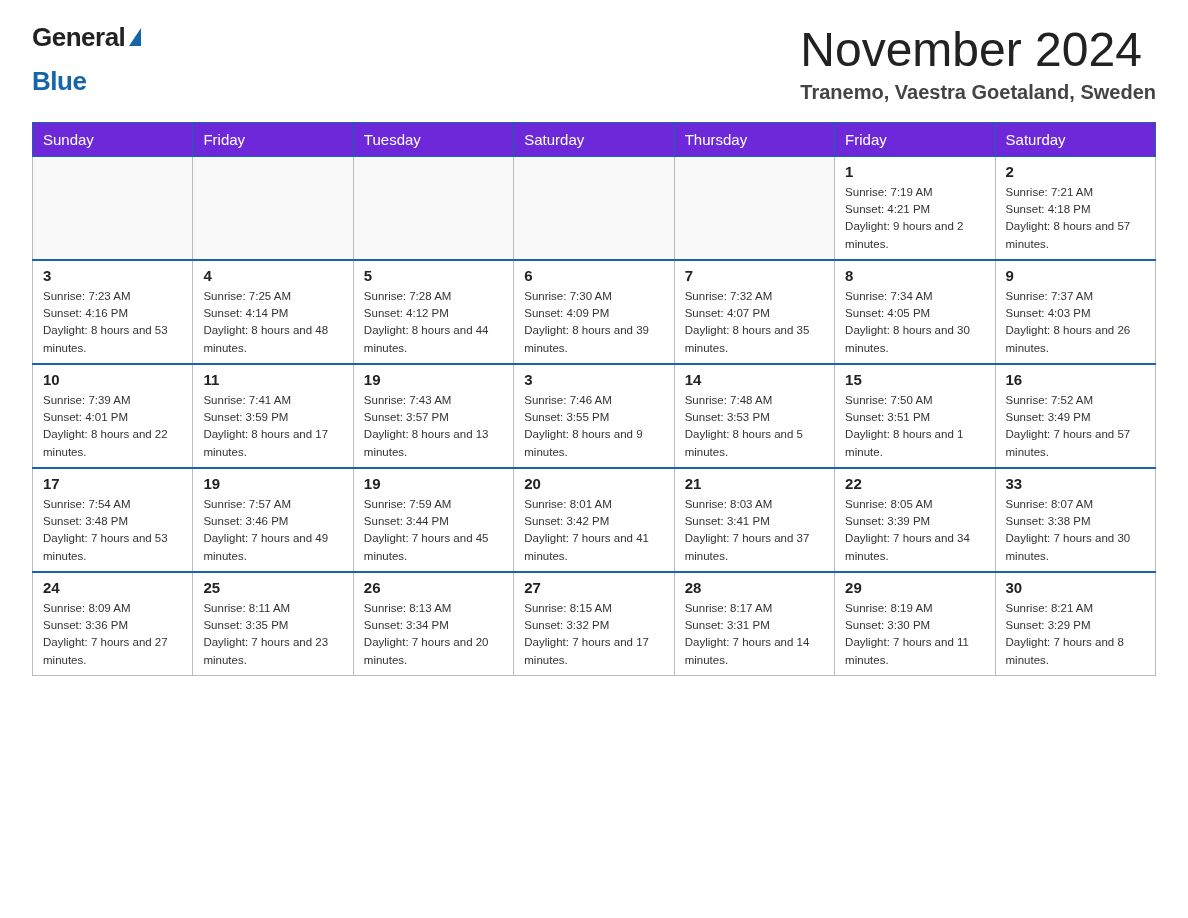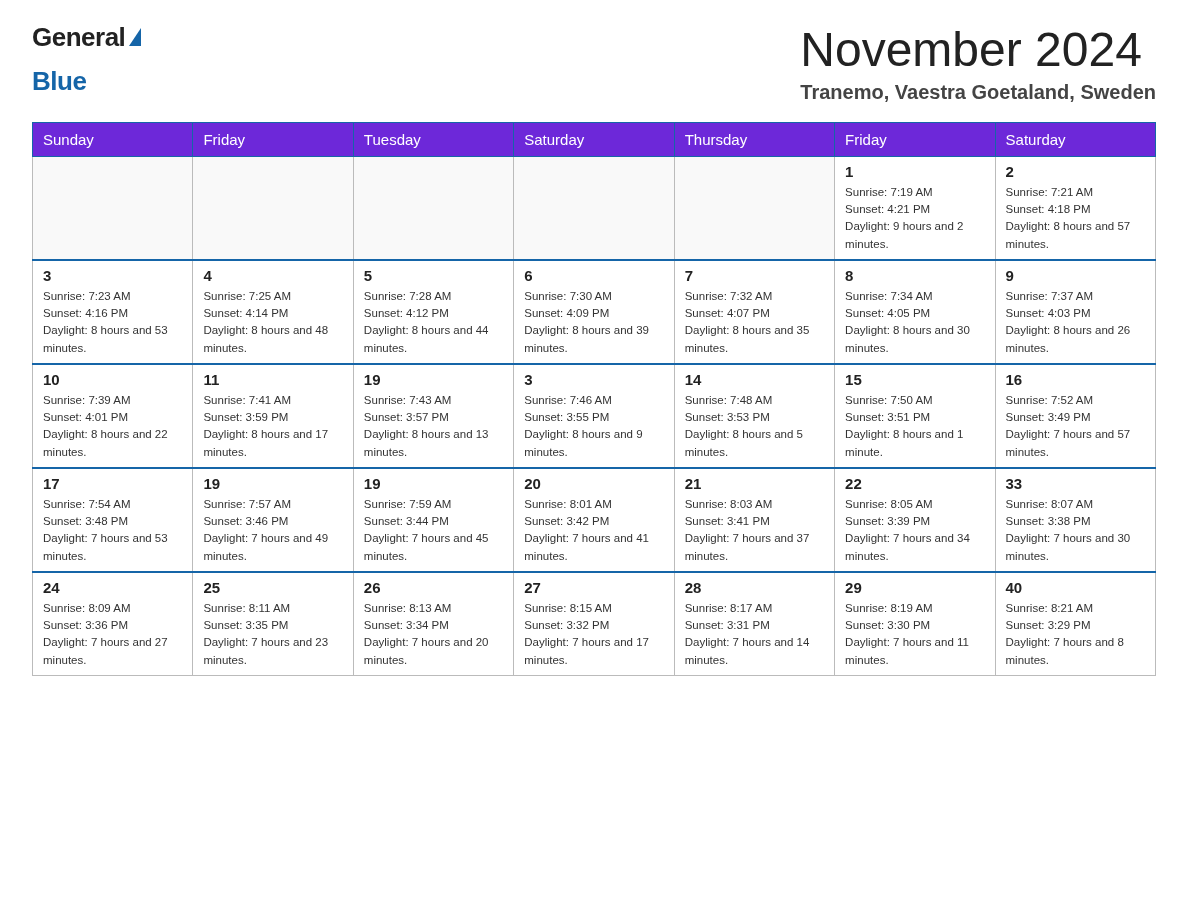--- a/index.html
+++ b/index.html
@@ -260,18 +260,18 @@
         </td>
         <td>
           <span class="day-number">28</span>
           <div class="day-info">Sunrise: 8:17 AM<br>Sunset: 3:31 PM<br>Daylight: 7 hours and 14 minutes.</div>
         </td>
         <td>
           <span class="day-number">29</span>
           <div class="day-info">Sunrise: 8:19 AM<br>Sunset: 3:30 PM<br>Daylight: 7 hours and 11 minutes.</div>
         </td>
         <td>
-          <span class="day-number">40</span>
+          <span class="day-number">30</span>
           <div class="day-info">Sunrise: 8:21 AM<br>Sunset: 3:29 PM<br>Daylight: 7 hours and 8 minutes.</div>
         </td>
       </tr>
     </tbody>
 </table>
 
 </body></html>

